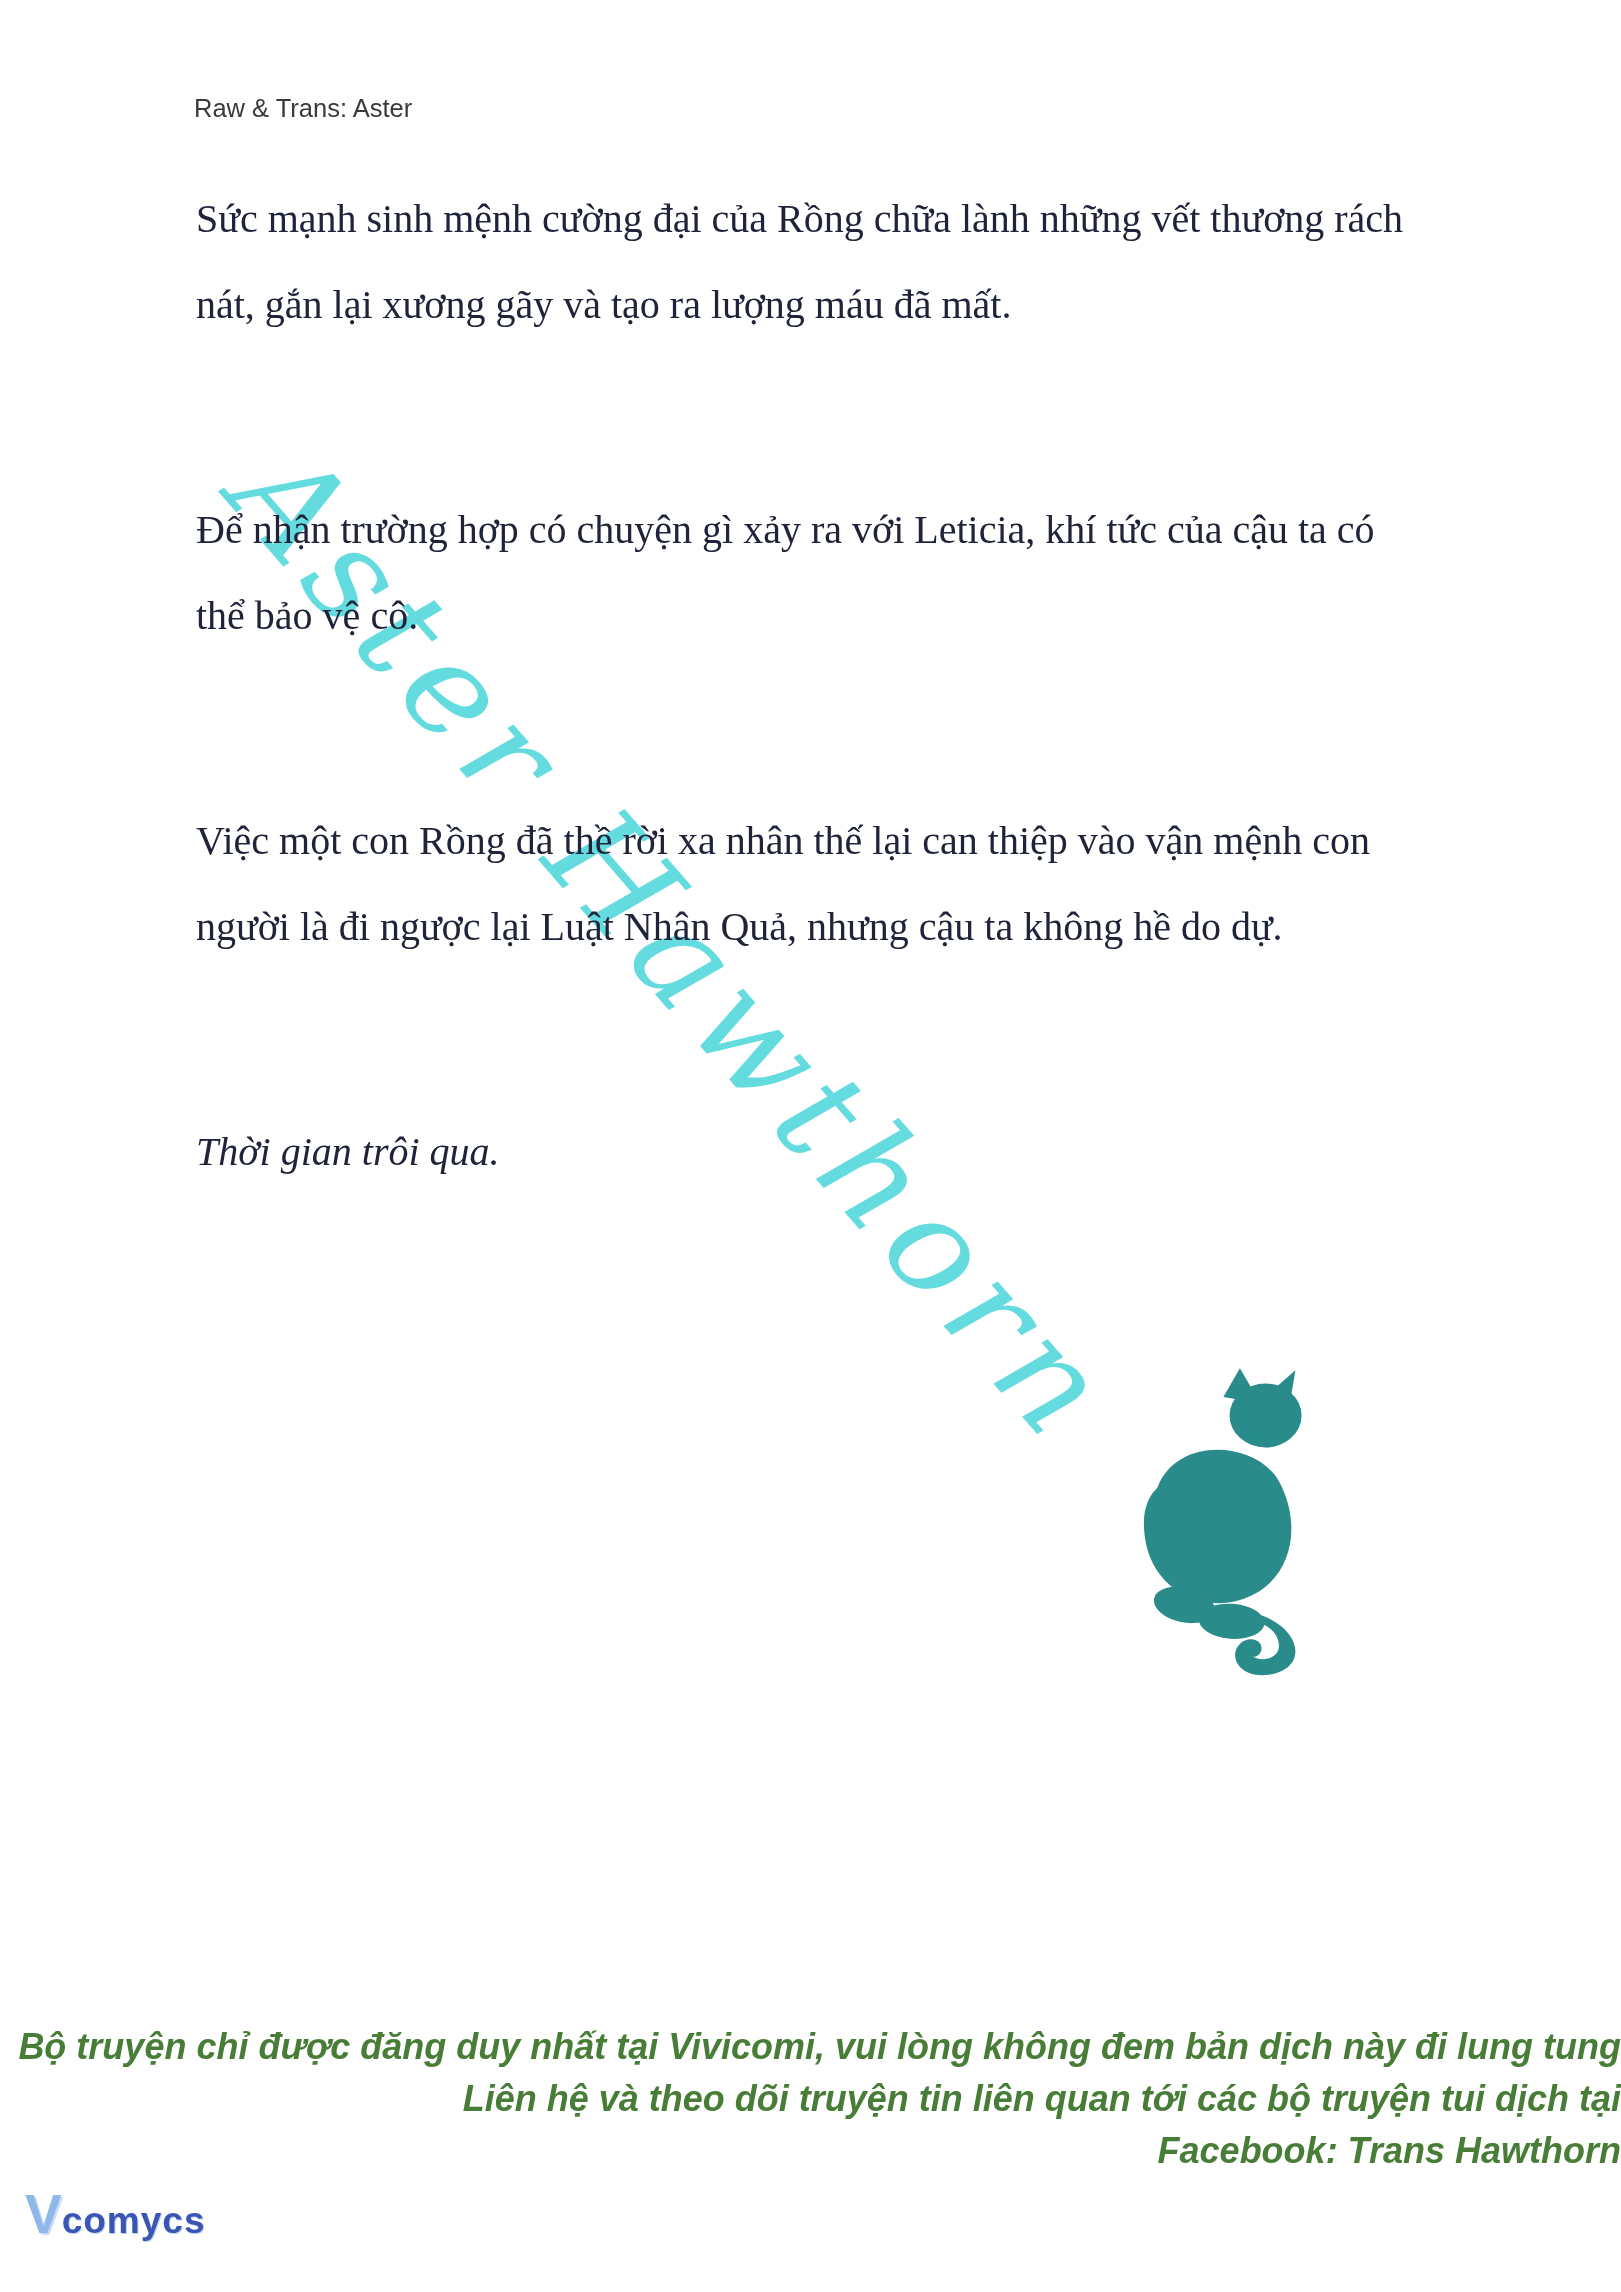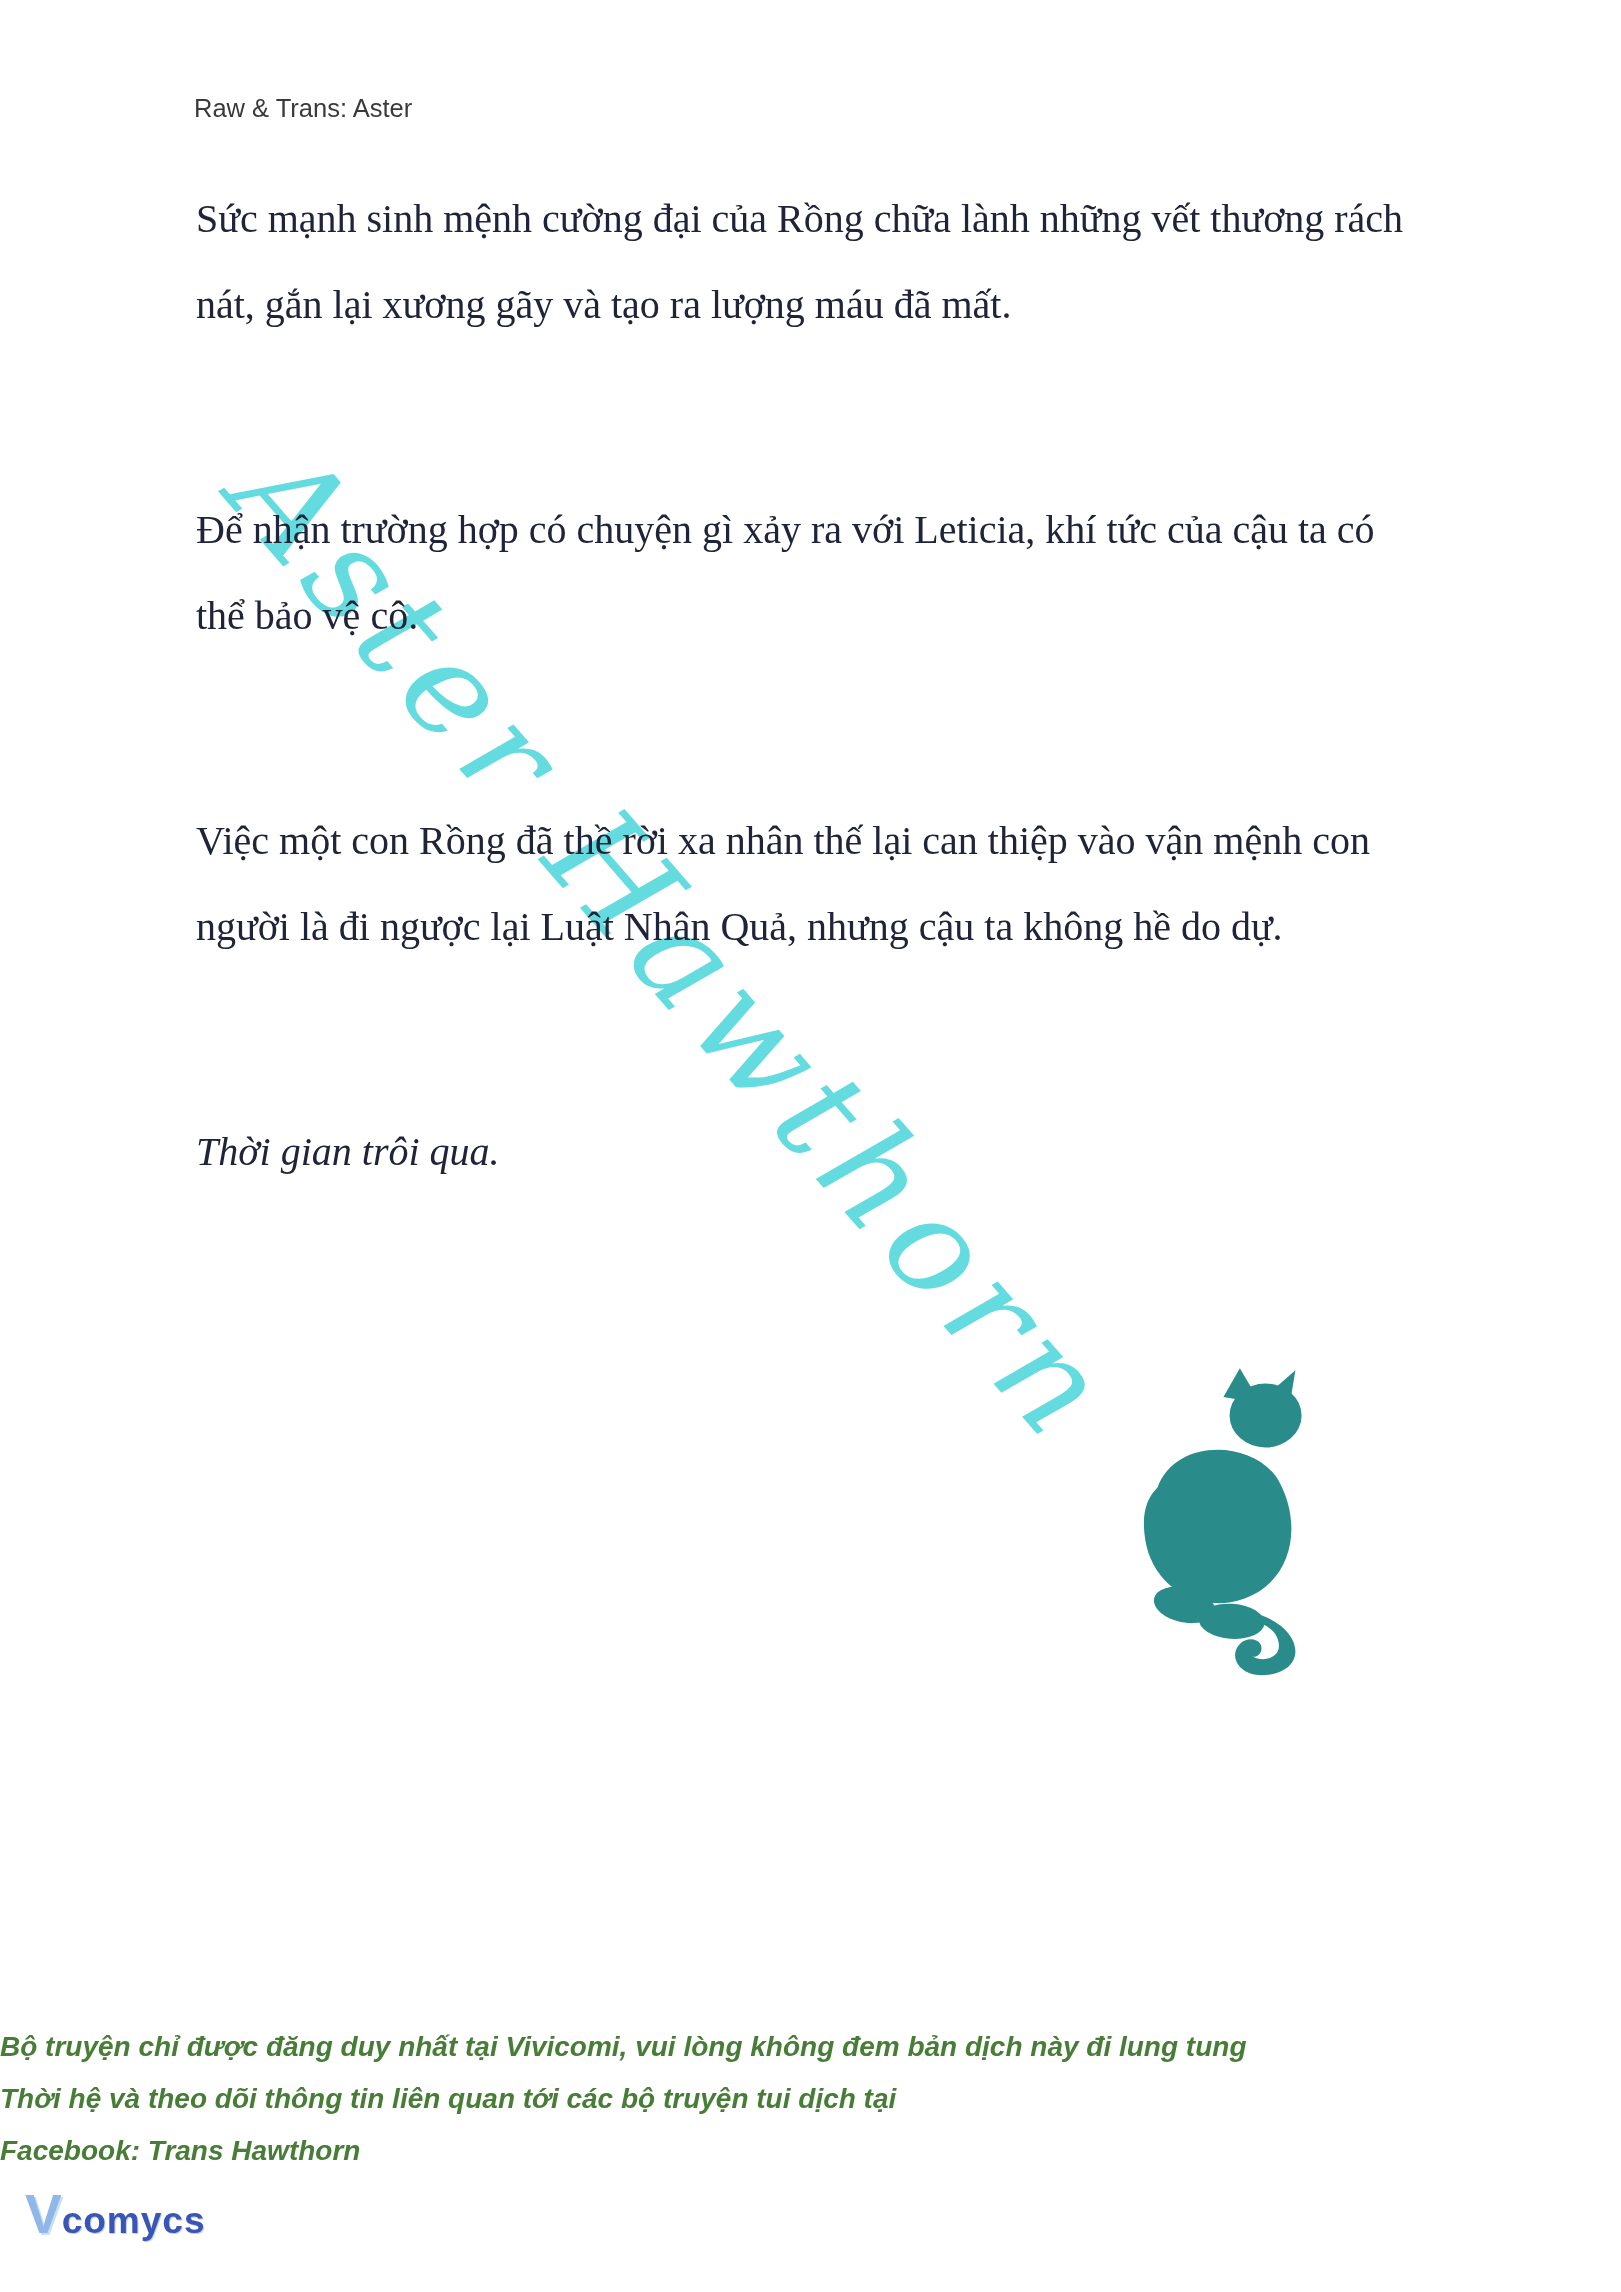--- a/index.html
+++ b/index.html
@@ -30,24 +30,24 @@
     font-size:135px; font-style:italic; letter-spacing:11.8px;
     color:#49d6da; opacity:0.85; z-index:1; white-space:nowrap;
     font-family:"DejaVu Serif","Liberation Serif",serif;
   }
   .cat {
     position:absolute; left:1122px; top:1362px; z-index:1;
     width:211px; height:319px;
   }
   .footer {
     position:absolute; left:0; top:2021px; width:100%;
-    text-align:left;
+    text-align:right;
     font-family:"Liberation Sans","DejaVu Sans",sans-serif;
     font-weight:bold; font-style:italic;
-    color:#477d36; font-size:28px; line-height:52px; z-index:3;
+    color:#477d36; font-size:36px; line-height:52px; z-index:3;
   }
   .logo {
     position:absolute; left:25px; top:2182px; z-index:3;
     font-family:"Liberation Sans","DejaVu Sans",sans-serif;
     font-weight:bold; white-space:nowrap;
   }
   .logo-v {
     font-size:55px; color:#8fb7e8;
     text-shadow:2px 2px 0 #c9ddf5;
   }
@@ -84,21 +84,21 @@
 
   <div class="content">
     <p>Sức mạnh sinh mệnh cường đại của Rồng chữa lành những vết thương rách nát, gắn lại xương gãy và tạo ra lượng máu đã mất.</p>
     <p>Để nhận trường hợp có chuyện gì xảy ra với Leticia, khí tức của cậu ta có thể bảo vệ cô.</p>
     <p>Việc một con Rồng đã thề rời xa nhân thế lại can thiệp vào vận mệnh con người là đi ngược lại Luật Nhân Quả, nhưng cậu ta không hề do dự.</p>
     <p>Thời gian trôi qua.</p>
   </div>
 
   <div class="footer">
     <div>Bộ truyện chỉ được đăng duy nhất tại Vivicomi, vui lòng không đem bản dịch này đi lung tung</div>
-    <div>Thời hệ và theo dõi thông tin liên quan tới các bộ truyện tui dịch tại</div>
+    <div>Liên hệ và theo dõi truyện tin liên quan tới các bộ truyện tui dịch tại</div>
     <div>Facebook: Trans Hawthorn</div>
   </div>
 
   <div class="logo">
     <span class="logo-v">V</span><span class="logo-rest">comycs</span>
   </div>
 
 </div>
 
 

